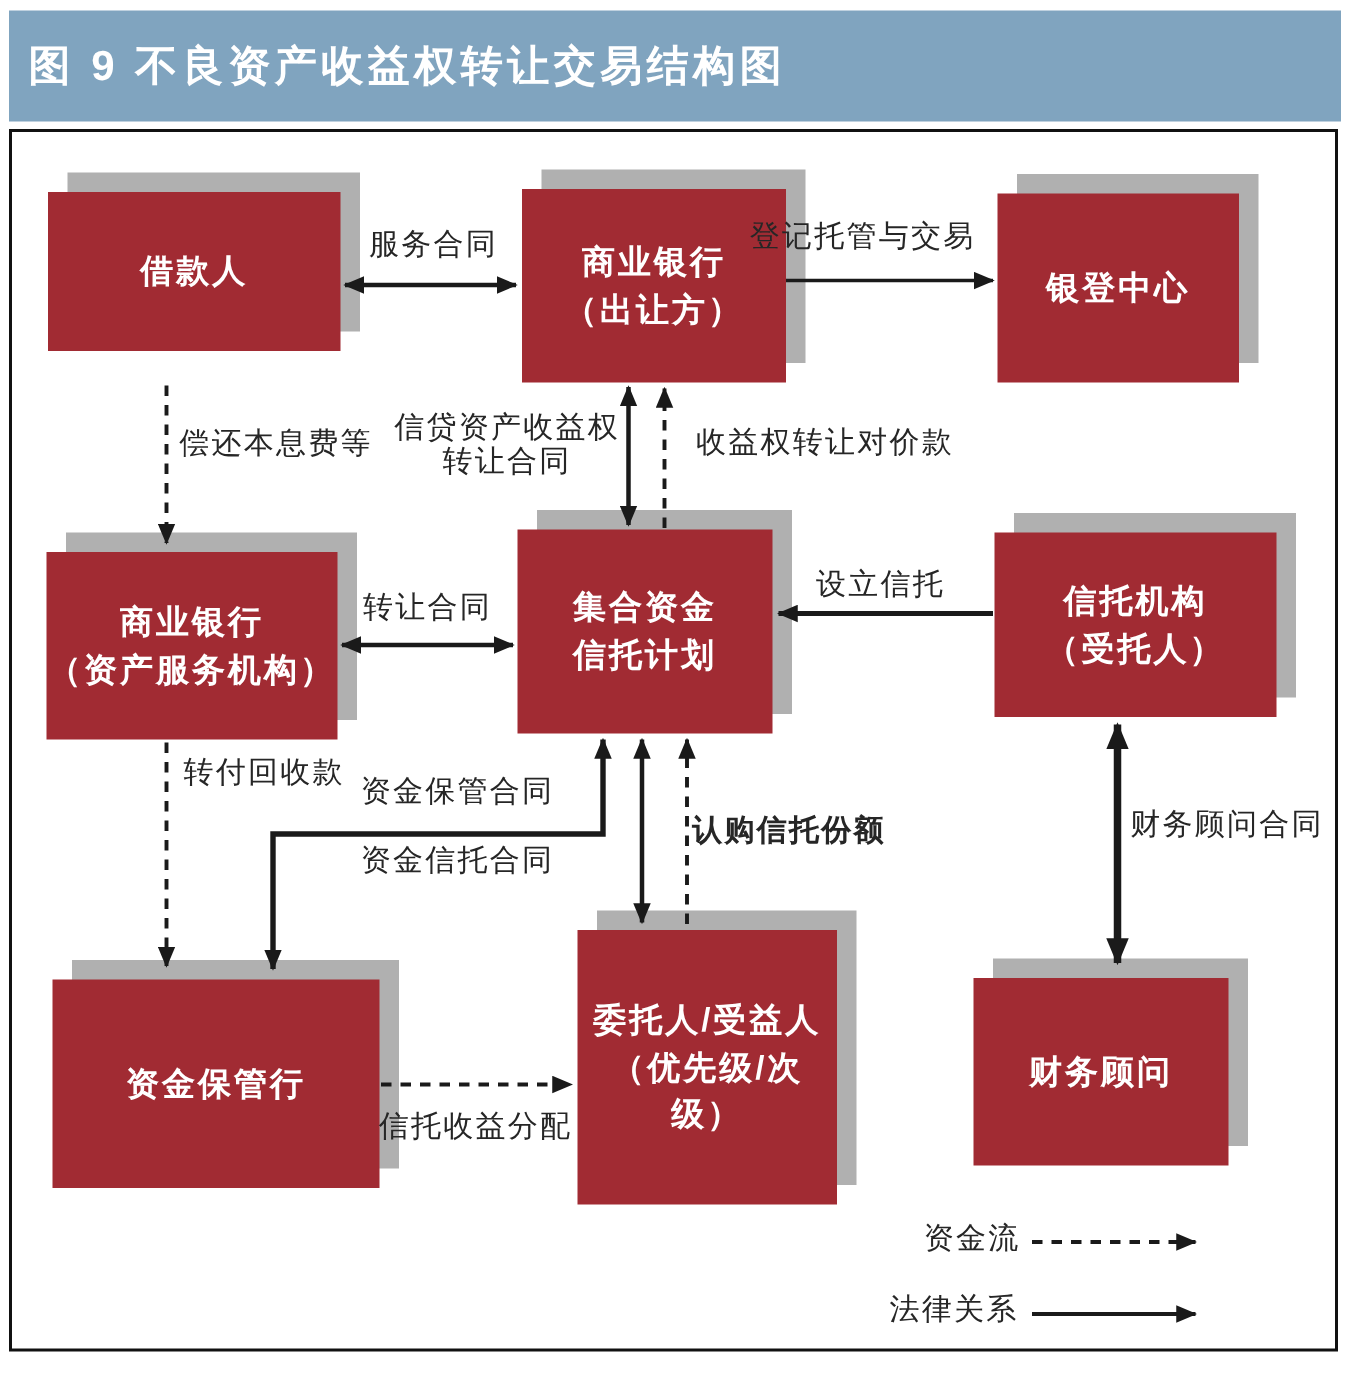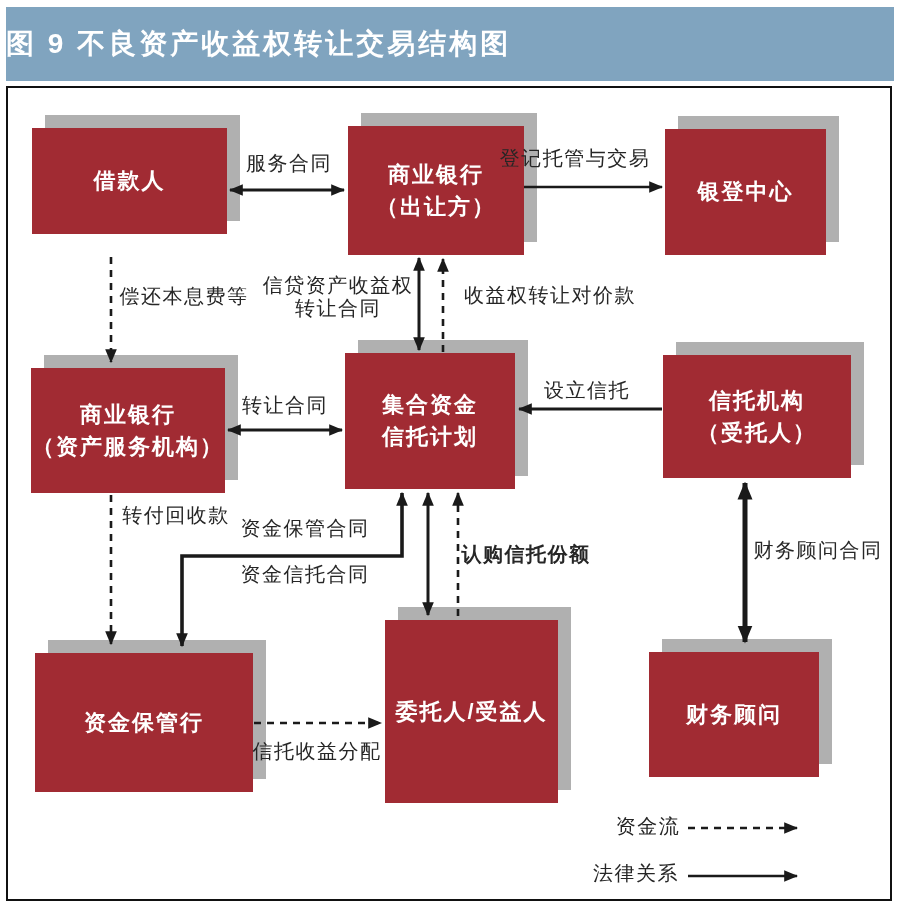--- a/index.html
+++ b/index.html
@@ -14,21 +14,21 @@
   html,body{margin:0;padding:0;background:#fff;}
   body{font-family:"Liberation Sans","DejaVu Sans",sans-serif;}
   .page{position:relative;width:903px;height:917px;background:var(--page-white);overflow:hidden;}
 
   .title-bar{
     position:absolute;left:6px;top:7px;width:888px;height:74px;
     background:var(--header-blue);display:flex;align-items:center;
   }
   .title-text{
     color:#fff;font-size:28px;font-weight:bold;letter-spacing:3px;
-    white-space:nowrap;
+    padding-left:13px;white-space:nowrap;
   }
 
   .frame{
     position:absolute;left:6px;top:86px;width:882px;height:811px;
     border:2px solid var(--frame-black);background:transparent;
   }
 
   .node{position:absolute;}
   .node .shadow{
     position:absolute;left:13px;top:-13px;width:100%;height:100%;
@@ -114,20 +114,21 @@
     <div class="box">
         <div>资金保管行</div>
         <div></div>
       </div>
   </div>
 
   <div class="node" style="left:385px;top:620px;width:173px;height:183px;">
     <div class="shadow"></div>
     <div class="box">
         <div>委托人/受益人</div>
+        <div>（优先级/次级）</div>
       </div>
   </div>
 
   <div class="node" style="left:649px;top:652px;width:170px;height:125px;">
     <div class="shadow"></div>
     <div class="box">
         <div>财务顾问</div>
         <div></div>
       </div>
   </div>

